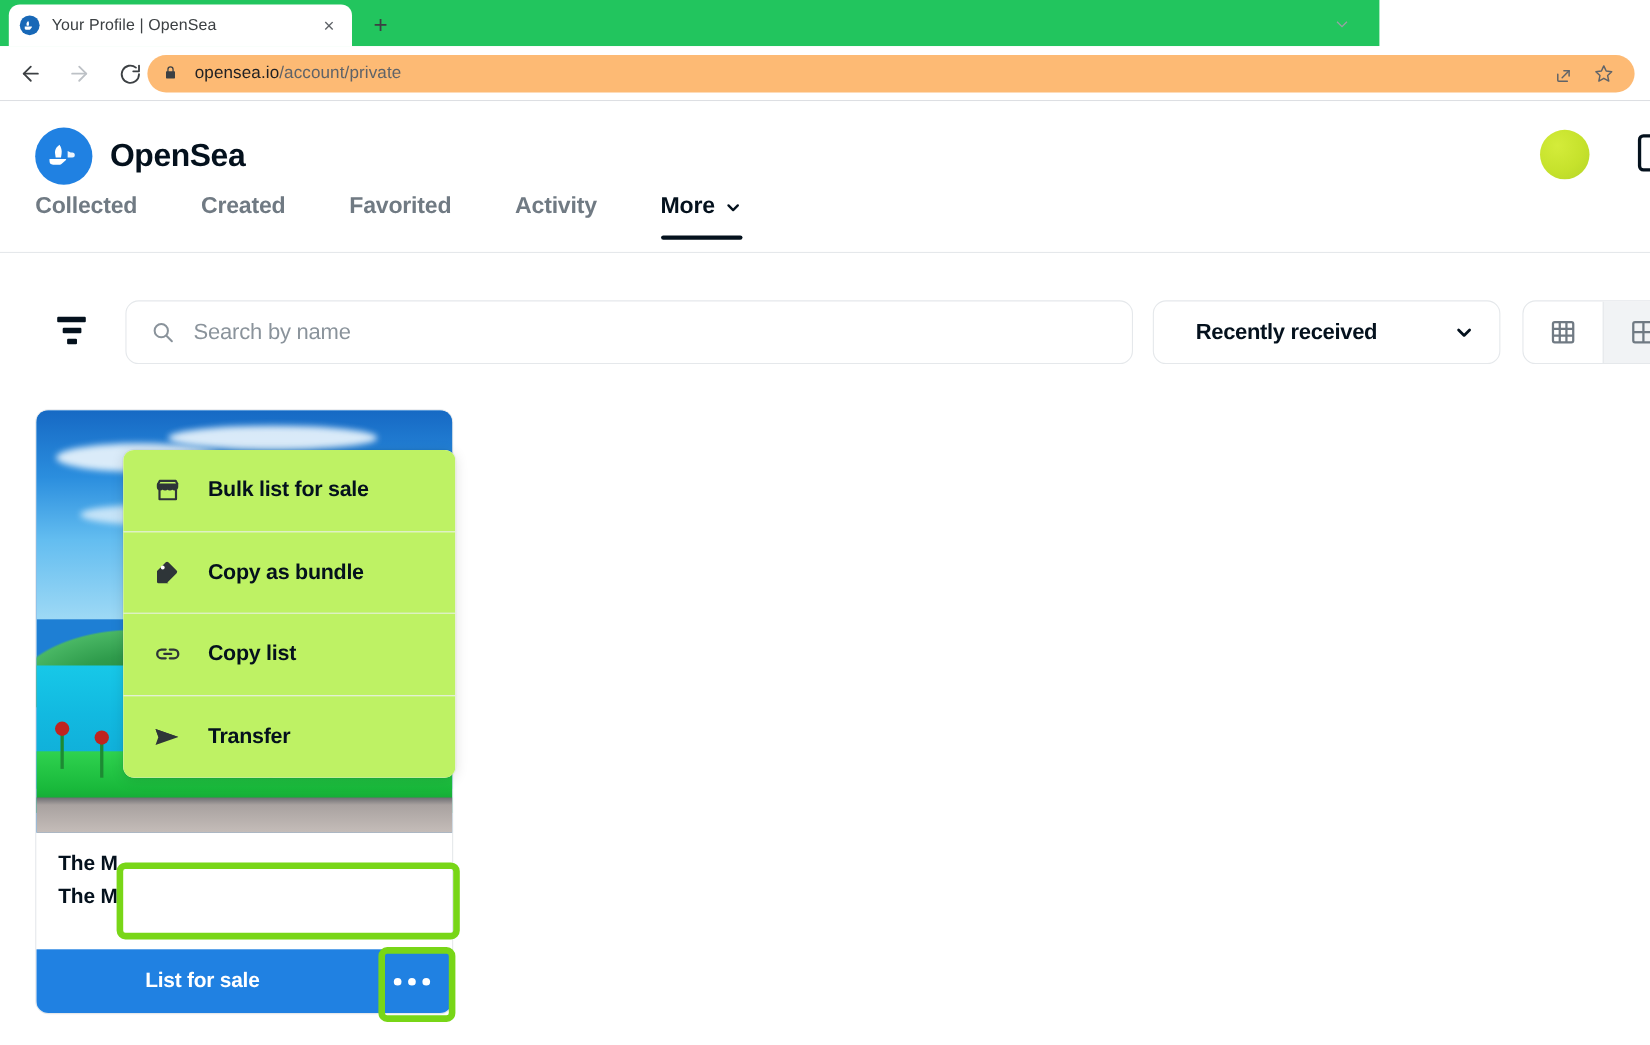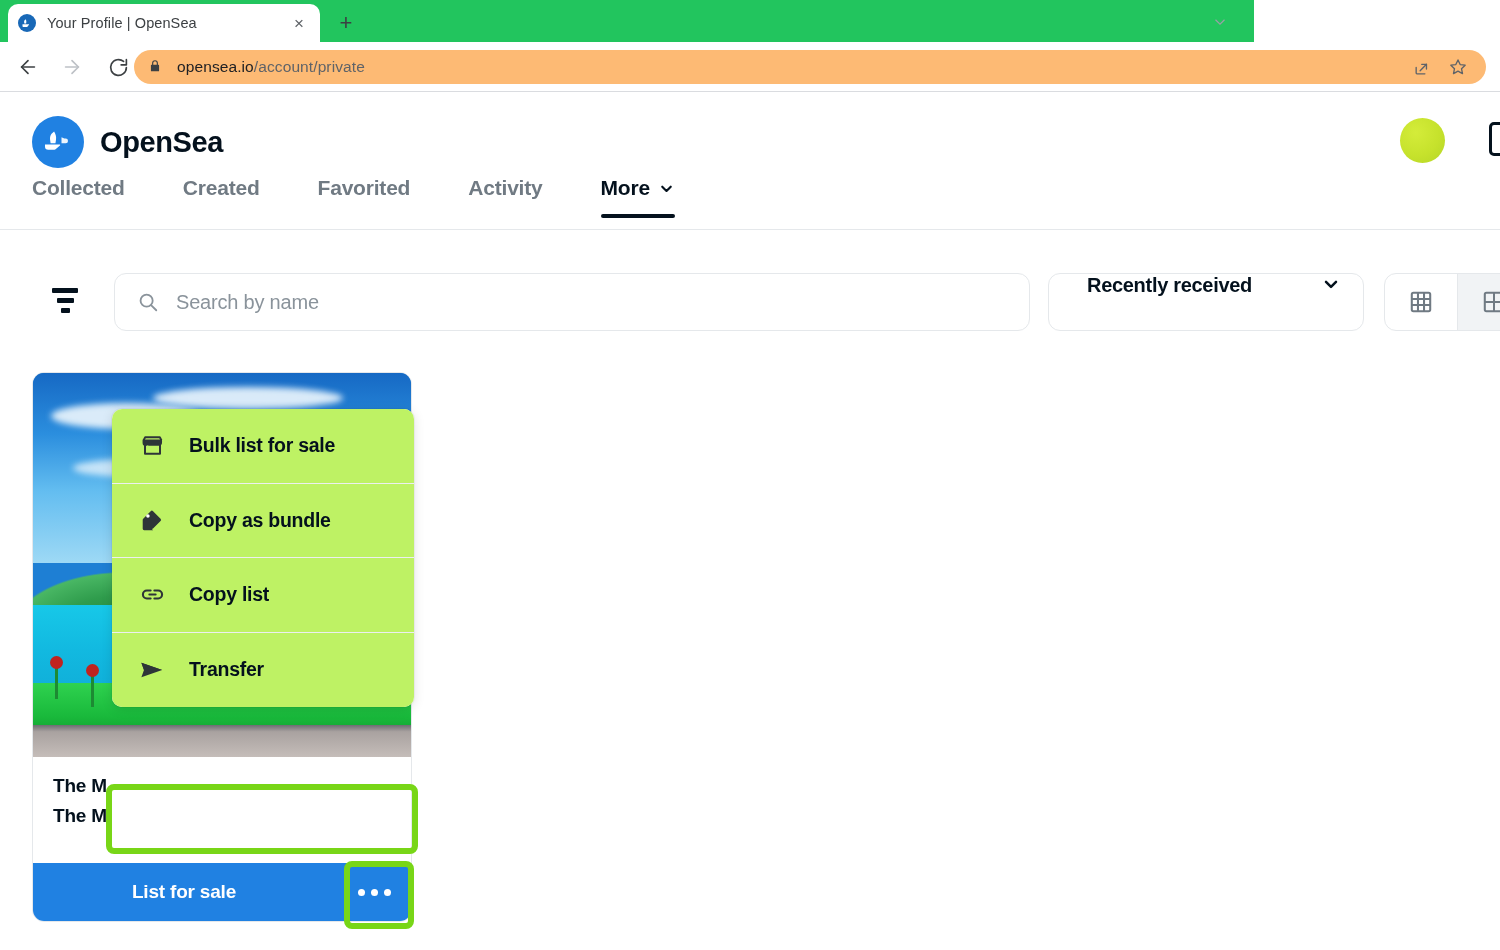--- a/index.html
+++ b/index.html
@@ -156,21 +156,21 @@
     position: absolute; left: 114px; top: 273px; width: 916px; height: 58px;
     border: 1px solid #e5e8eb; border-radius: 12px; background: #fff;
     display: flex; align-items: center; padding-left: 22px;
   }
   .name-search .mag { color: #8a939b; width: 23px; height: 23px; flex:0 0 auto;}
   .name-search .ph { margin-left: 16px; font-size: 20px; color: #8a939b; letter-spacing: -0.2px; }
 
   .sort-select {
     position: absolute; left: 1048px; top: 273px; width: 316px; height: 58px;
     border: 1px solid #e5e8eb; border-radius: 12px; background: #fff;
-    display: flex; justify-content: space-between;
+    display: flex; align-items: center; justify-content: space-between;
     padding: 0 22px 0 38px;
   }
   .sort-select .lbl { font-size: 20px; font-weight: 700; color: #04111d; letter-spacing: -0.3px;}
   .sort-select .chev { color: #04111d; width: 20px; height: 20px; }
 
   .view-toggle {
     position: absolute; left: 1384px; top: 273px; height: 58px; width: 160px;
     border: 1px solid #e5e8eb; border-radius: 12px; overflow: hidden;
     display: flex; background: #fff;
   }

